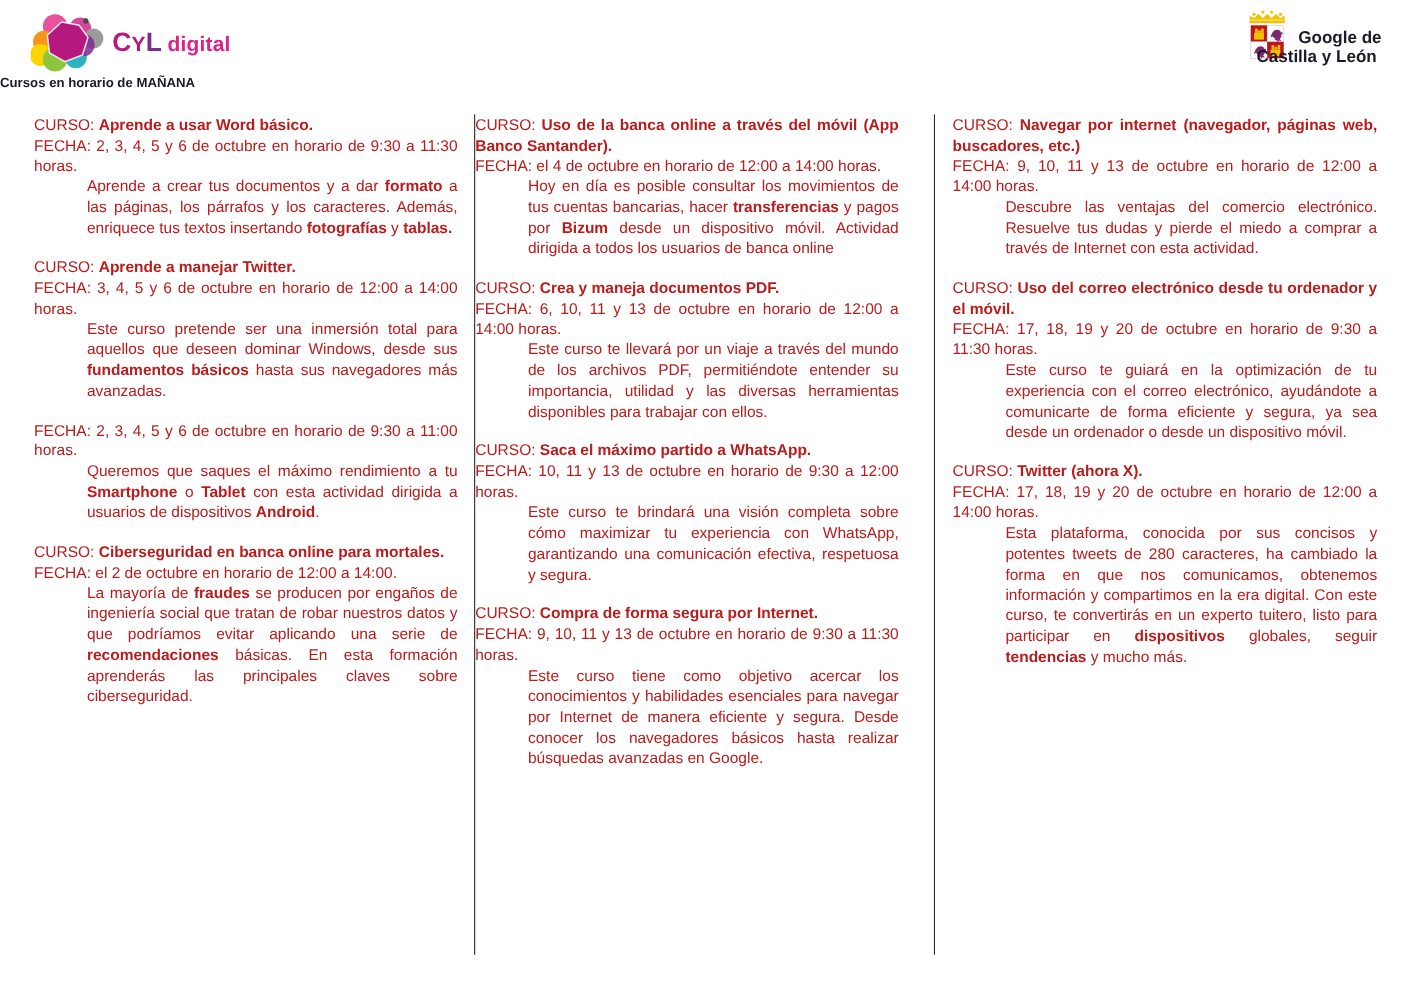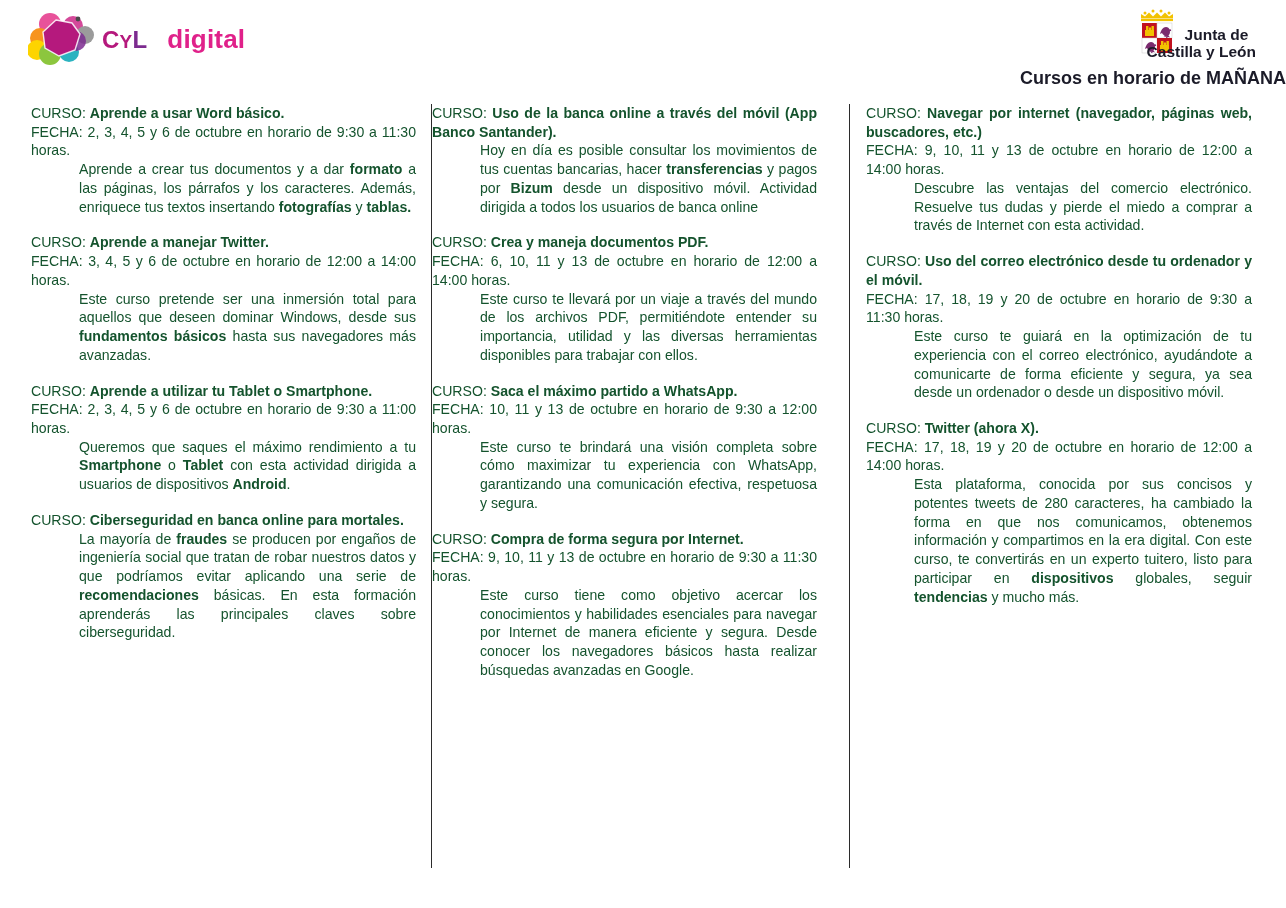--- a/index.html
+++ b/index.html
@@ -36,21 +36,21 @@
   }
   .logo-cyl .wordmark {
     margin-left: 2px;
     font-size: 21px;
     letter-spacing: .2px;
     white-space: nowrap;
   }
   .logo-cyl .wordmark .c  { color:#b5197d; font-weight:700; font-size:24px; }
   .logo-cyl .wordmark .y  { color:#b5197d; font-weight:700; font-size:19px; }
   .logo-cyl .wordmark .l  { color:#7c2b8f; font-weight:700; font-size:24px; }
-  .logo-cyl .wordmark .dg { color:#e0218a; font-weight:600; font-size:26px; margin-left:20px; }
+  .logo-cyl .wordmark .dg { color:#e0218a; font-weight:600; font-size:19px; margin-left:5px; }
 
   .logo-junta {
     position: absolute;
     right: 30px;
     top: 6px;
     display: flex;
     align-items: flex-start;
     height: 68px;
   }
   .logo-junta .shield { width: 48px; height: 62px; flex:0 0 auto; }
@@ -62,41 +62,41 @@
     line-height: 1.12;
     color: #1b1b28;
     white-space: nowrap;
   }
   .logo-junta .jtext .l2 { margin-left: -38px; display:block; }
 
   .doc-title {
     position: absolute;
     left: 0; right: 0;
     top: 68px;
-    text-align: right;
-    font-size: 18px;
+    text-align: left;
+    font-size: 12px;
     font-weight: 700;
     color: #1b1b28;
   }
 
   
   .columns {
     position: absolute;
     top: 104px;
     left: 0;
     width: 1286px;
     height: 790px;
   }
   .col {
     position: absolute;
     top: 0;
     font-size: 14.1px;
     line-height: 1.33;
     text-align: justify;
-    color: #14532d;
+    color: #b91c1c;
   }
   .col-1 { left: 31px;  width: 385px; }
   .col-2 { left: 432px; width: 385px; }
   .col-3 { left: 866px; width: 386px; }
 
   .divider {
     position: absolute;
     top: 0;
     width: 1px;
     height: 764px;
@@ -165,21 +165,21 @@
           <rect x="30.8" y="36.5" width="2.4" height="2.5"></rect>
           <rect x="33.5" y="35" width="2.4" height="4"></rect>
         </g>
         <g fill="#7a2a6e">
           <path d="M27 28 c1-4 3-7 6-7 c2 0 3 1 3.5 2.5 c.6-.4 1.4-.2 1.6.5 c.2.8-.5 1.3-1.2 1.2 c.3 1.6-.3 3.3-1.6 4.4 c.8.3 1.3 1 1.2 1.8 l-1.6-.6 c-.2.8-1 1.3-1.9 1.2 l.5-1.4 c-1 .4-2.2.2-3-.6 l1.3-.9 c-1.3-.1-2.4-.9-2.8-2.1 z"></path>
           <path d="M12 43 c1-4 3-7 6-7 c2 0 3 1 3.5 2.5 c.6-.4 1.4-.2 1.6.5 c.2.8-.5 1.3-1.2 1.2 c.3 1.6-.3 3.3-1.6 4.4 c.8.3 1.3 1 1.2 1.8 l-1.6-.6 c-.2.8-1 1.3-1.9 1.2 l.5-1.4 c-1 .4-2.2.2-3-.6 l1.3-.9 c-1.3-.1-2.4-.9-2.8-2.1 z"></path>
         </g>
       </g>
     </svg>
     <div class="jtext">
-      <span>Junta de</span>
+      <span>Google de</span>
       <span class="l2">Castilla y León</span>
     </div>
   </div>
 
   <div class="doc-title">Cursos en horario de MAÑANA</div>
 </div>
 
 <div class="columns">
   <div class="divider divider-1"></div>
   <div class="divider divider-2"></div>
@@ -189,32 +189,33 @@
         <p class="hd"><span>CURSO: </span><b>Aprende a usar Word básico.</b></p>
         <p class="hd"><span>FECHA: </span><span>2, 3, 4, 5 y 6 de octubre en horario de 9:30 a 11:30 horas.</span></p>
         <p class="body"><span>Aprende a crear tus documentos y a dar </span><b>formato</b><span> a las páginas, los párrafos y los caracteres. Además, enriquece tus textos insertando </span><b>fotografías</b><span> y </span><b>tablas.</b></p>
       </div>
       <div class="course">
         <p class="hd"><span>CURSO: </span><b>Aprende a manejar Twitter.</b></p>
         <p class="hd"><span>FECHA: </span><span>3, 4, 5 y 6 de octubre en horario de 12:00 a 14:00 horas.</span></p>
         <p class="body"><span>Este curso pretende ser una inmersión total para aquellos que deseen dominar Windows, desde sus </span><b>fundamentos básicos</b><span> hasta sus navegadores más avanzadas.</span></p>
       </div>
       <div class="course">
-        <p class="hd"><span>CURSO: </span><b>Aprende a utilizar tu Tablet o Smartphone.</b></p>
         <p class="hd"><span>FECHA: </span><span>2, 3, 4, 5 y 6 de octubre en horario de 9:30 a 11:00 horas.</span></p>
         <p class="body"><span>Queremos que saques el máximo rendimiento a tu </span><b>Smartphone</b><span> o </span><b>Tablet</b><span> con esta actividad dirigida a usuarios de dispositivos </span><b>Android</b><span>.</span></p>
       </div>
       <div class="course">
         <p class="hd"><span>CURSO: </span><b>Ciberseguridad en banca online para mortales.</b></p>
+        <p class="hd"><span>FECHA: </span><span>el 2 de octubre en horario de 12:00 a 14:00.</span></p>
         <p class="body"><span>La mayoría de </span><b>fraudes</b><span> se producen por engaños de ingeniería social que tratan de robar nuestros datos y que podríamos evitar aplicando una serie de </span><b>recomendaciones</b><span> básicas. En esta formación aprenderás las principales claves sobre ciberseguridad.</span></p>
       </div>
     </div>
   <div class="col col-2">
       <div class="course">
         <p class="hd"><span>CURSO: </span><b>Uso de la banca online a través del móvil (App Banco Santander).</b></p>
+        <p class="hd"><span>FECHA: </span><span>el 4 de octubre en horario de 12:00 a 14:00 horas.</span></p>
         <p class="body"><span>Hoy en día es posible consultar los movimientos de tus cuentas bancarias, hacer </span><b>transferencias</b><span> y pagos por </span><b>Bizum</b><span> desde un dispositivo móvil. Actividad dirigida a todos los usuarios de banca online</span></p>
       </div>
       <div class="course">
         <p class="hd"><span>CURSO: </span><b>Crea y maneja documentos PDF.</b></p>
         <p class="hd"><span>FECHA: </span><span>6, 10, 11 y 13 de octubre en horario de 12:00 a 14:00 horas.</span></p>
         <p class="body"><span>Este curso te llevará por un viaje a través del mundo de los archivos PDF, permitiéndote entender su importancia, utilidad y las diversas herramientas disponibles para trabajar con ellos.</span></p>
       </div>
       <div class="course">
         <p class="hd"><span>CURSO: </span><b>Saca el máximo partido a WhatsApp.</b></p>
         <p class="hd"><span>FECHA: </span><span>10, 11 y 13 de octubre en horario de 9:30 a 12:00 horas.</span></p>

